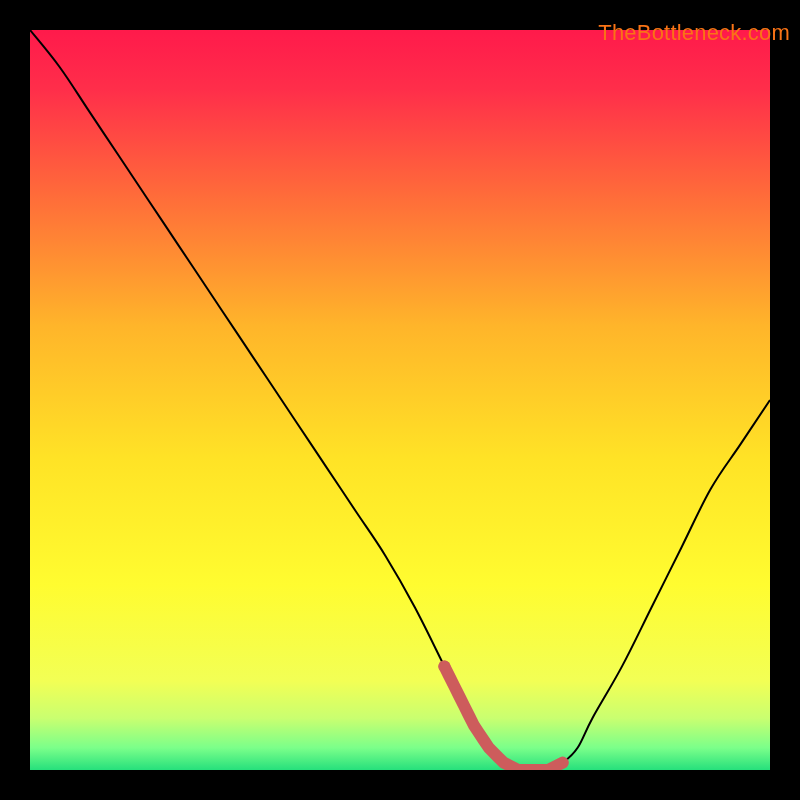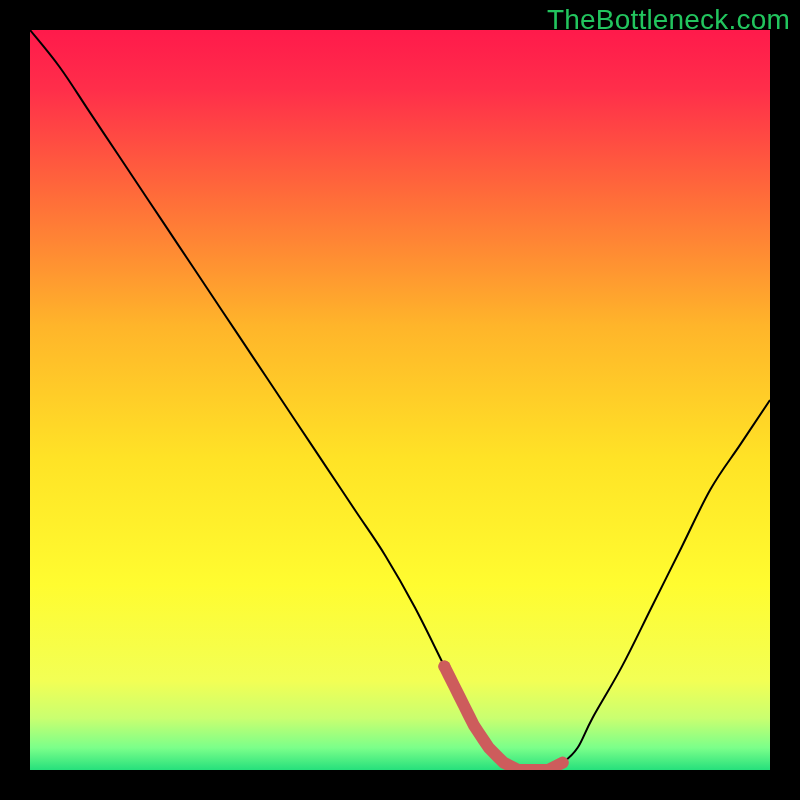--- a/index.html
+++ b/index.html
@@ -12,24 +12,24 @@
     overflow: hidden;
   }
   .frame {
     position: relative;
     width: 800px;
     height: 800px;
     background: #000;
   }
   .watermark {
     position: absolute;
-    top: 4px;
+    top: 20px;
     right: 10px;
-    color: #22c55e;
-    font-size: 28px;
+    color: #f97316;
+    font-size: 22px;
     font-weight: 500;
     z-index: 5;
     letter-spacing: 0.2px;
   }
   .plot {
     position: absolute;
     left: 30px;
     top: 30px;
     width: 740px;
     height: 740px;

